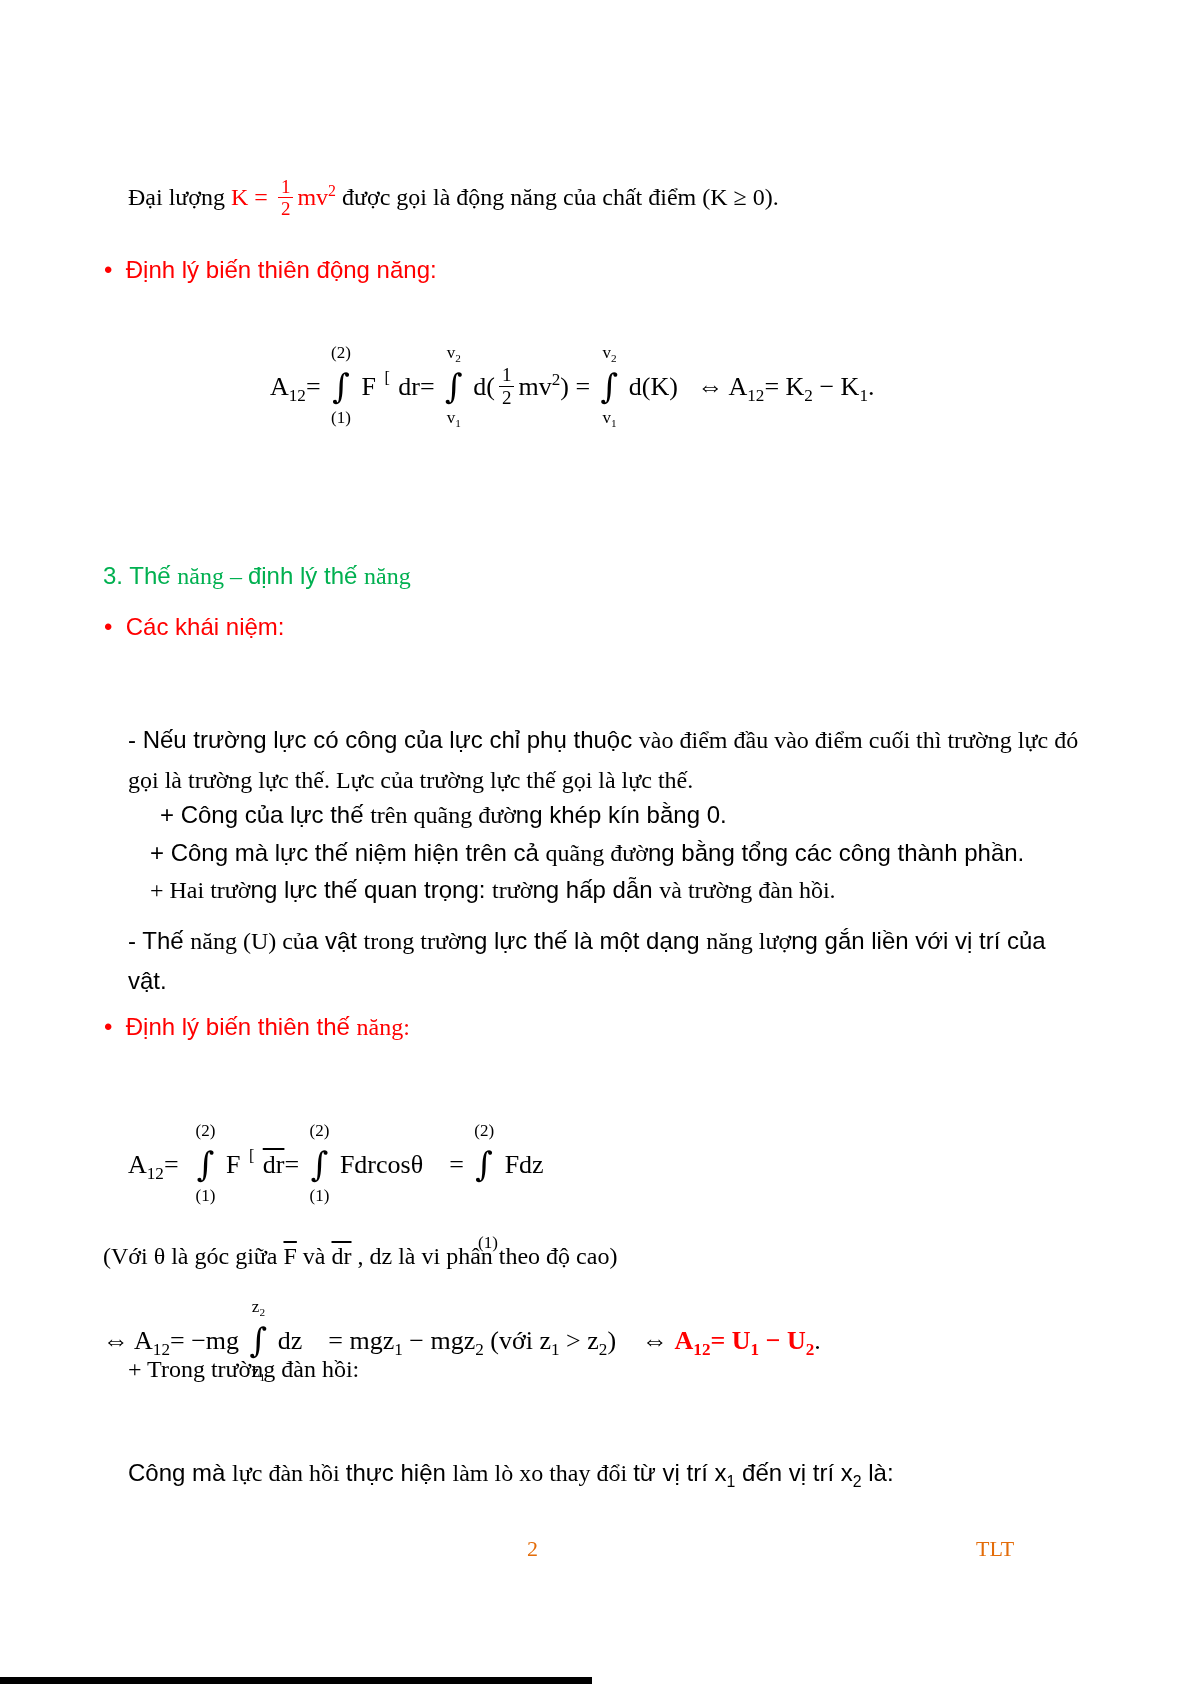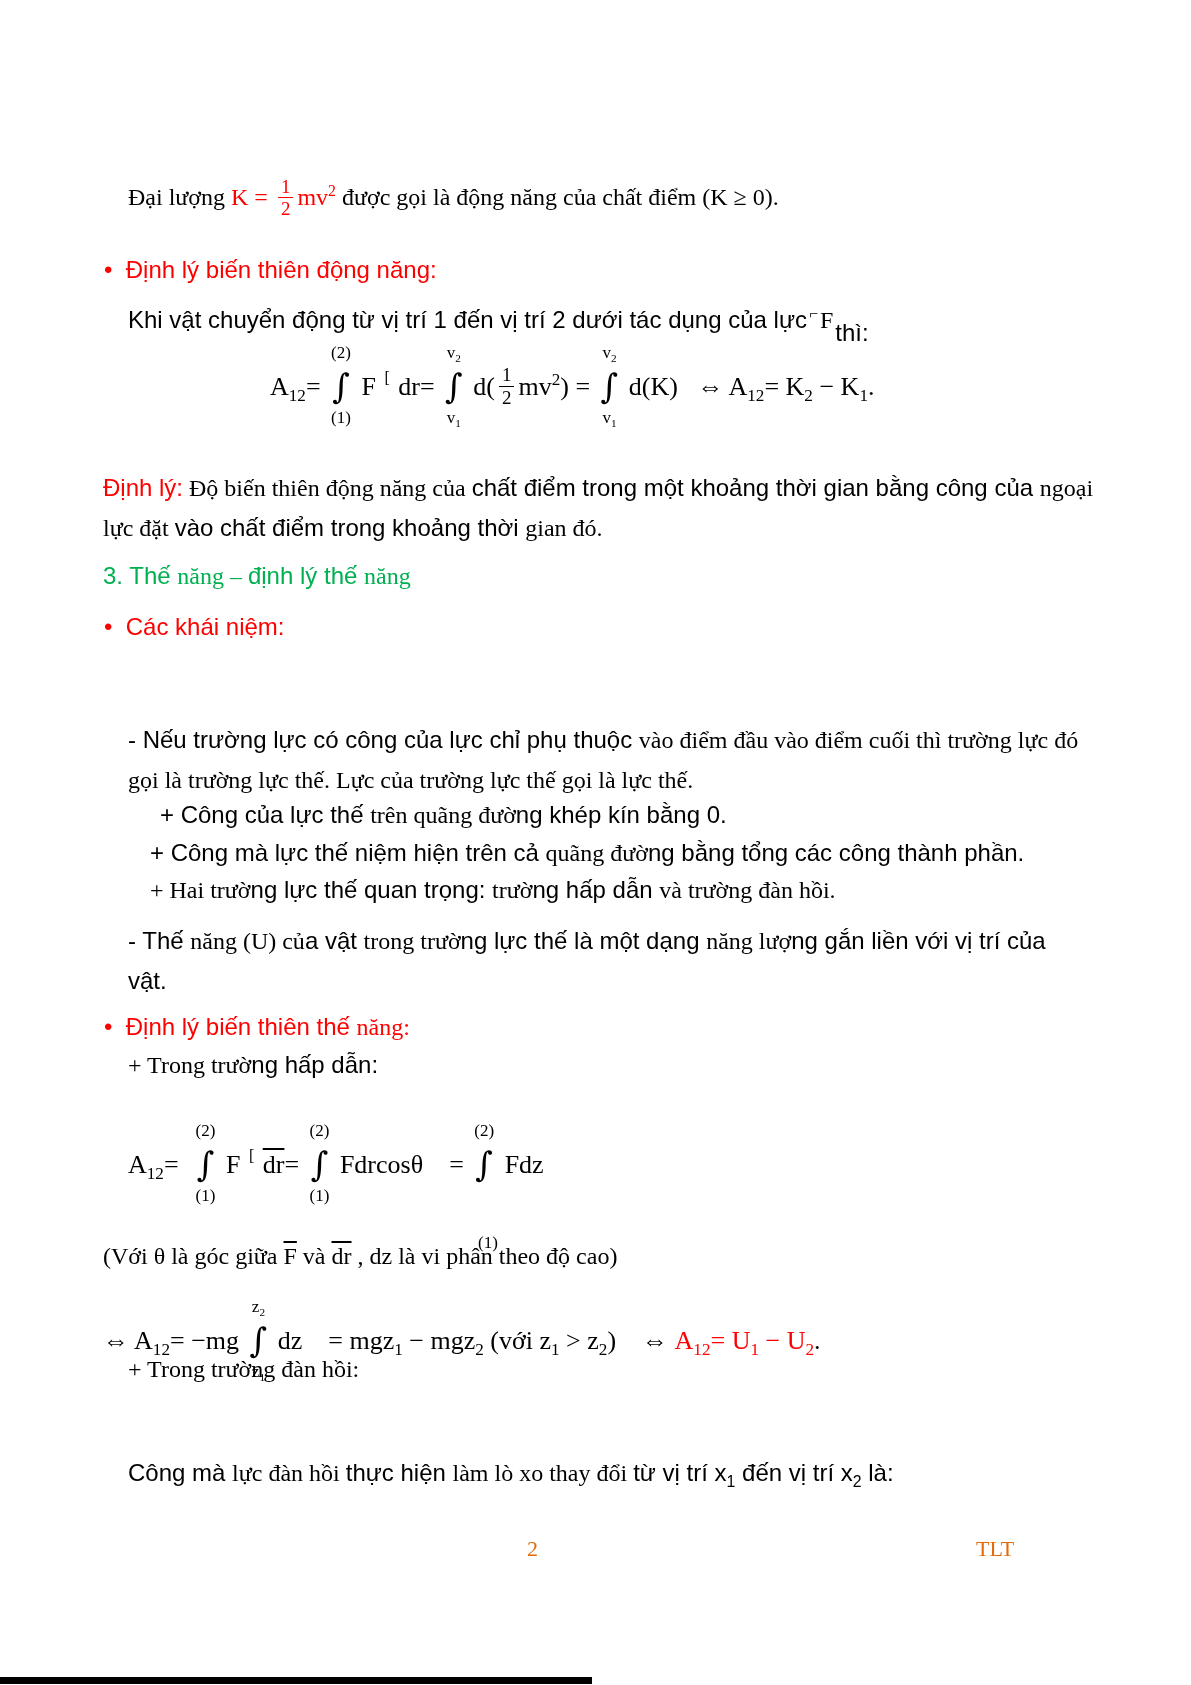--- a/index.html
+++ b/index.html
@@ -16,21 +16,21 @@
   .wrap{line-height:40px;}
   .pre{white-space:pre;}
   .flexline{display:flex;align-items:center;white-space:pre;}
   .formula{display:flex;align-items:center;white-space:pre;font-size:26px;
            font-family:"Liberation Serif","DejaVu Serif",serif;}
   .serif{font-family:"Liberation Serif","DejaVu Serif",serif;}
   .sans{font-family:"Liberation Sans","DejaVu Sans",sans-serif;}
   .red{color:var(--red,#f00);}
   .green{color:var(--green,#00b050);}
   .orange{color:var(--orange,#e36c09);}
-  .bold{font-weight:normal;}
+  .bold{font-weight:bold;}
   .overline{text-decoration:overline;}
   .tail{position:relative;top:13px;margin-left:2px;}
   .artifact{font-family:"Liberation Serif","DejaVu Serif",serif;
             font-size:16px;position:relative;top:-9px;margin:0 2px;}
   sub{font-size:66%;line-height:0;}
   sup{font-size:66%;line-height:0;}
   
   .int{display:inline-flex;flex-direction:column;align-items:center;margin:0 4px;}
   .int .lim{font-size:17px;line-height:1;height:19px;
             font-family:"Liberation Serif","DejaVu Serif",serif;}
@@ -75,44 +75,41 @@
 </style>
 </head>
 <body>
 
 <div class="page">
 
   <p class="blk flexline" id="kinetic_def"><span class="serif">Đại lượng </span><span class="serif red">K = </span><span class="frac red"><span class="num">1</span><span class="den">2</span></span><span class="serif red">mv<sup>2</sup></span><span class="serif"> được gọi là động năng của chất điểm (K ≥ 0).</span></p>
 
   <p class="blk pre" id="h_kinetic"><span class="sans red">•  </span><span class="sans red">Định lý biến thiên động năng:</span></p>
 
-  <p class="blk pre" id="condition"><span class="sans">Khi vật chuyển động từ vị trí 1 đến vị trí 2 dưới tác dụng của lực</span><span class="artifact">⌐</span><span class="serif">F</span><span class="sans tail">thì:</span></p>
 
   <div class="blk formula" id="formula1"><span class="serif">A<sub>12</sub>= </span><span class="int"><span class="lim top">(2)</span><span class="sign">∫</span><span class="lim bot">(1)</span></span><span class="serif"> F </span><span class="artifact">[</span><span class="serif"> dr= </span><span class="int"><span class="lim top">v<sub>2</sub></span><span class="sign">∫</span><span class="lim bot">v<sub>1</sub></span></span><span class="serif"> d(</span><span class="frac "><span class="num">1</span><span class="den">2</span></span><span class="serif">mv<sup>2</sup>) = </span><span class="int"><span class="lim top">v<sub>2</sub></span><span class="sign">∫</span><span class="lim bot">v<sub>1</sub></span></span><span class="serif"> d(K)   </span><span class="serif">⇔ A<sub>12</sub>= K<sub>2</sub> − K<sub>1</sub>.</span></div>
 
-  <p class="blk wrap" id="theorem_summary"><span class="sans red">Định lý:</span><span class="serif"> Độ biến thiên động năng của </span><span class="sans">chất điểm trong một khoảng thời gian bằng công của </span><span class="serif">ngoại lực đặt </span><span class="sans">vào chất điểm trong khoảng thời </span><span class="serif">gian đó.</span></p>
 
   <p class="blk pre" id="h_section3"><span class="sans green">3. Thế </span><span class="serif green">năng – </span><span class="sans green">định lý thế </span><span class="serif green">năng</span></p>
 
   <p class="blk pre" id="h_concepts"><span class="sans red">•  </span><span class="sans red">Các khái niệm:</span></p>
 
 
   <p class="blk wrap" id="p_potential_field"><span class="sans">- Nếu trường lực có công của lực chỉ phụ thuộc </span><span class="serif">vào điểm đầu vào điểm cuối thì trường lực </span><span class="serif">đó gọi là trường lực thế. Lực của trường lực thế gọi là lực thế.</span></p>
 
   <p class="blk pre" id="p_closed"><span class="sans">+ Công của lực thế </span><span class="serif">trên quãng đườ</span><span class="sans">ng khép kín bằng 0.</span></p>
 
   <p class="blk pre" id="p_sum"><span class="sans">+ Công mà lực thế niệm hiện trên cả </span><span class="serif">quãng đườ</span><span class="sans">ng bằng tổng các công thành phần.</span></p>
 
   <p class="blk pre" id="p_two_fields"><span class="serif">+ Hai trườ</span><span class="sans">ng lực thế quan trọng: </span><span class="serif">trườ</span><span class="sans">ng hấp dẫn </span><span class="serif">và trường đàn hồi.</span></p>
 
   <p class="blk pre" id="h_potential_theorem"><span class="sans red">•  </span><span class="sans red">Định lý biến thiên thế </span><span class="serif red">năng:</span></p>
 
   <p class="blk wrap" id="p_potential_energy"><span class="sans">- Thế </span><span class="serif">năng (U) củ</span><span class="sans">a vật </span><span class="serif">trong trườ</span><span class="sans">ng lực thế là một dạng </span><span class="serif">năng lượ</span><span class="sans">ng gắn liền với vị trí của vật.</span></p>
 
-  <p class="blk pre" id="p_gravity"><span class="serif">+ Trong trườ</span><span class="sans">ng hấp dẫn:</span></p>
 
 
   <div class="blk formula" id="formula2"><span class="serif">A<sub>12</sub>=  </span><span class="int"><span class="lim top">(2)</span><span class="sign">∫</span><span class="lim bot">(1)</span></span><span class="serif"> F </span><span class="artifact">[</span><span class="serif"> </span><span class="serif overline">dr</span><span class="serif">= </span><span class="int"><span class="lim top">(2)</span><span class="sign">∫</span><span class="lim bot">(1)</span></span><span class="serif"> Fdrcosθ    = </span><span class="int"><span class="lim top">(2)</span><span class="sign">∫</span><span class="lim bot"></span></span><span class="serif"> Fdz</span></div>
 
   <p class="blk pre serif" id="p_theta"><span class="serif">(Với θ là góc giữa </span><span class="serif overline">F</span><span class="serif"> và </span><span class="serif overline">dr</span><span class="serif"> , dz là vi phân theo độ cao)</span></p>
 
   <span class="blk" id="stray_limit">(1)</span>
 
   <div class="blk formula" id="formula3"><span class="serif">⇔ A<sub>12</sub>= −mg </span><span class="int"><span class="lim top">z<sub>2</sub></span><span class="sign">∫</span><span class="lim bot">z<sub>1</sub></span></span><span class="serif"> dz    = mgz<sub>1</sub> − mgz<sub>2</sub> (với z<sub>1</sub> &gt; z<sub>2</sub>)    </span><span class="serif">⇔ </span><span class="serif red bold">A<sub>12</sub>= U<sub>1</sub> − U<sub>2</sub></span><span class="serif">.</span></div>
 

